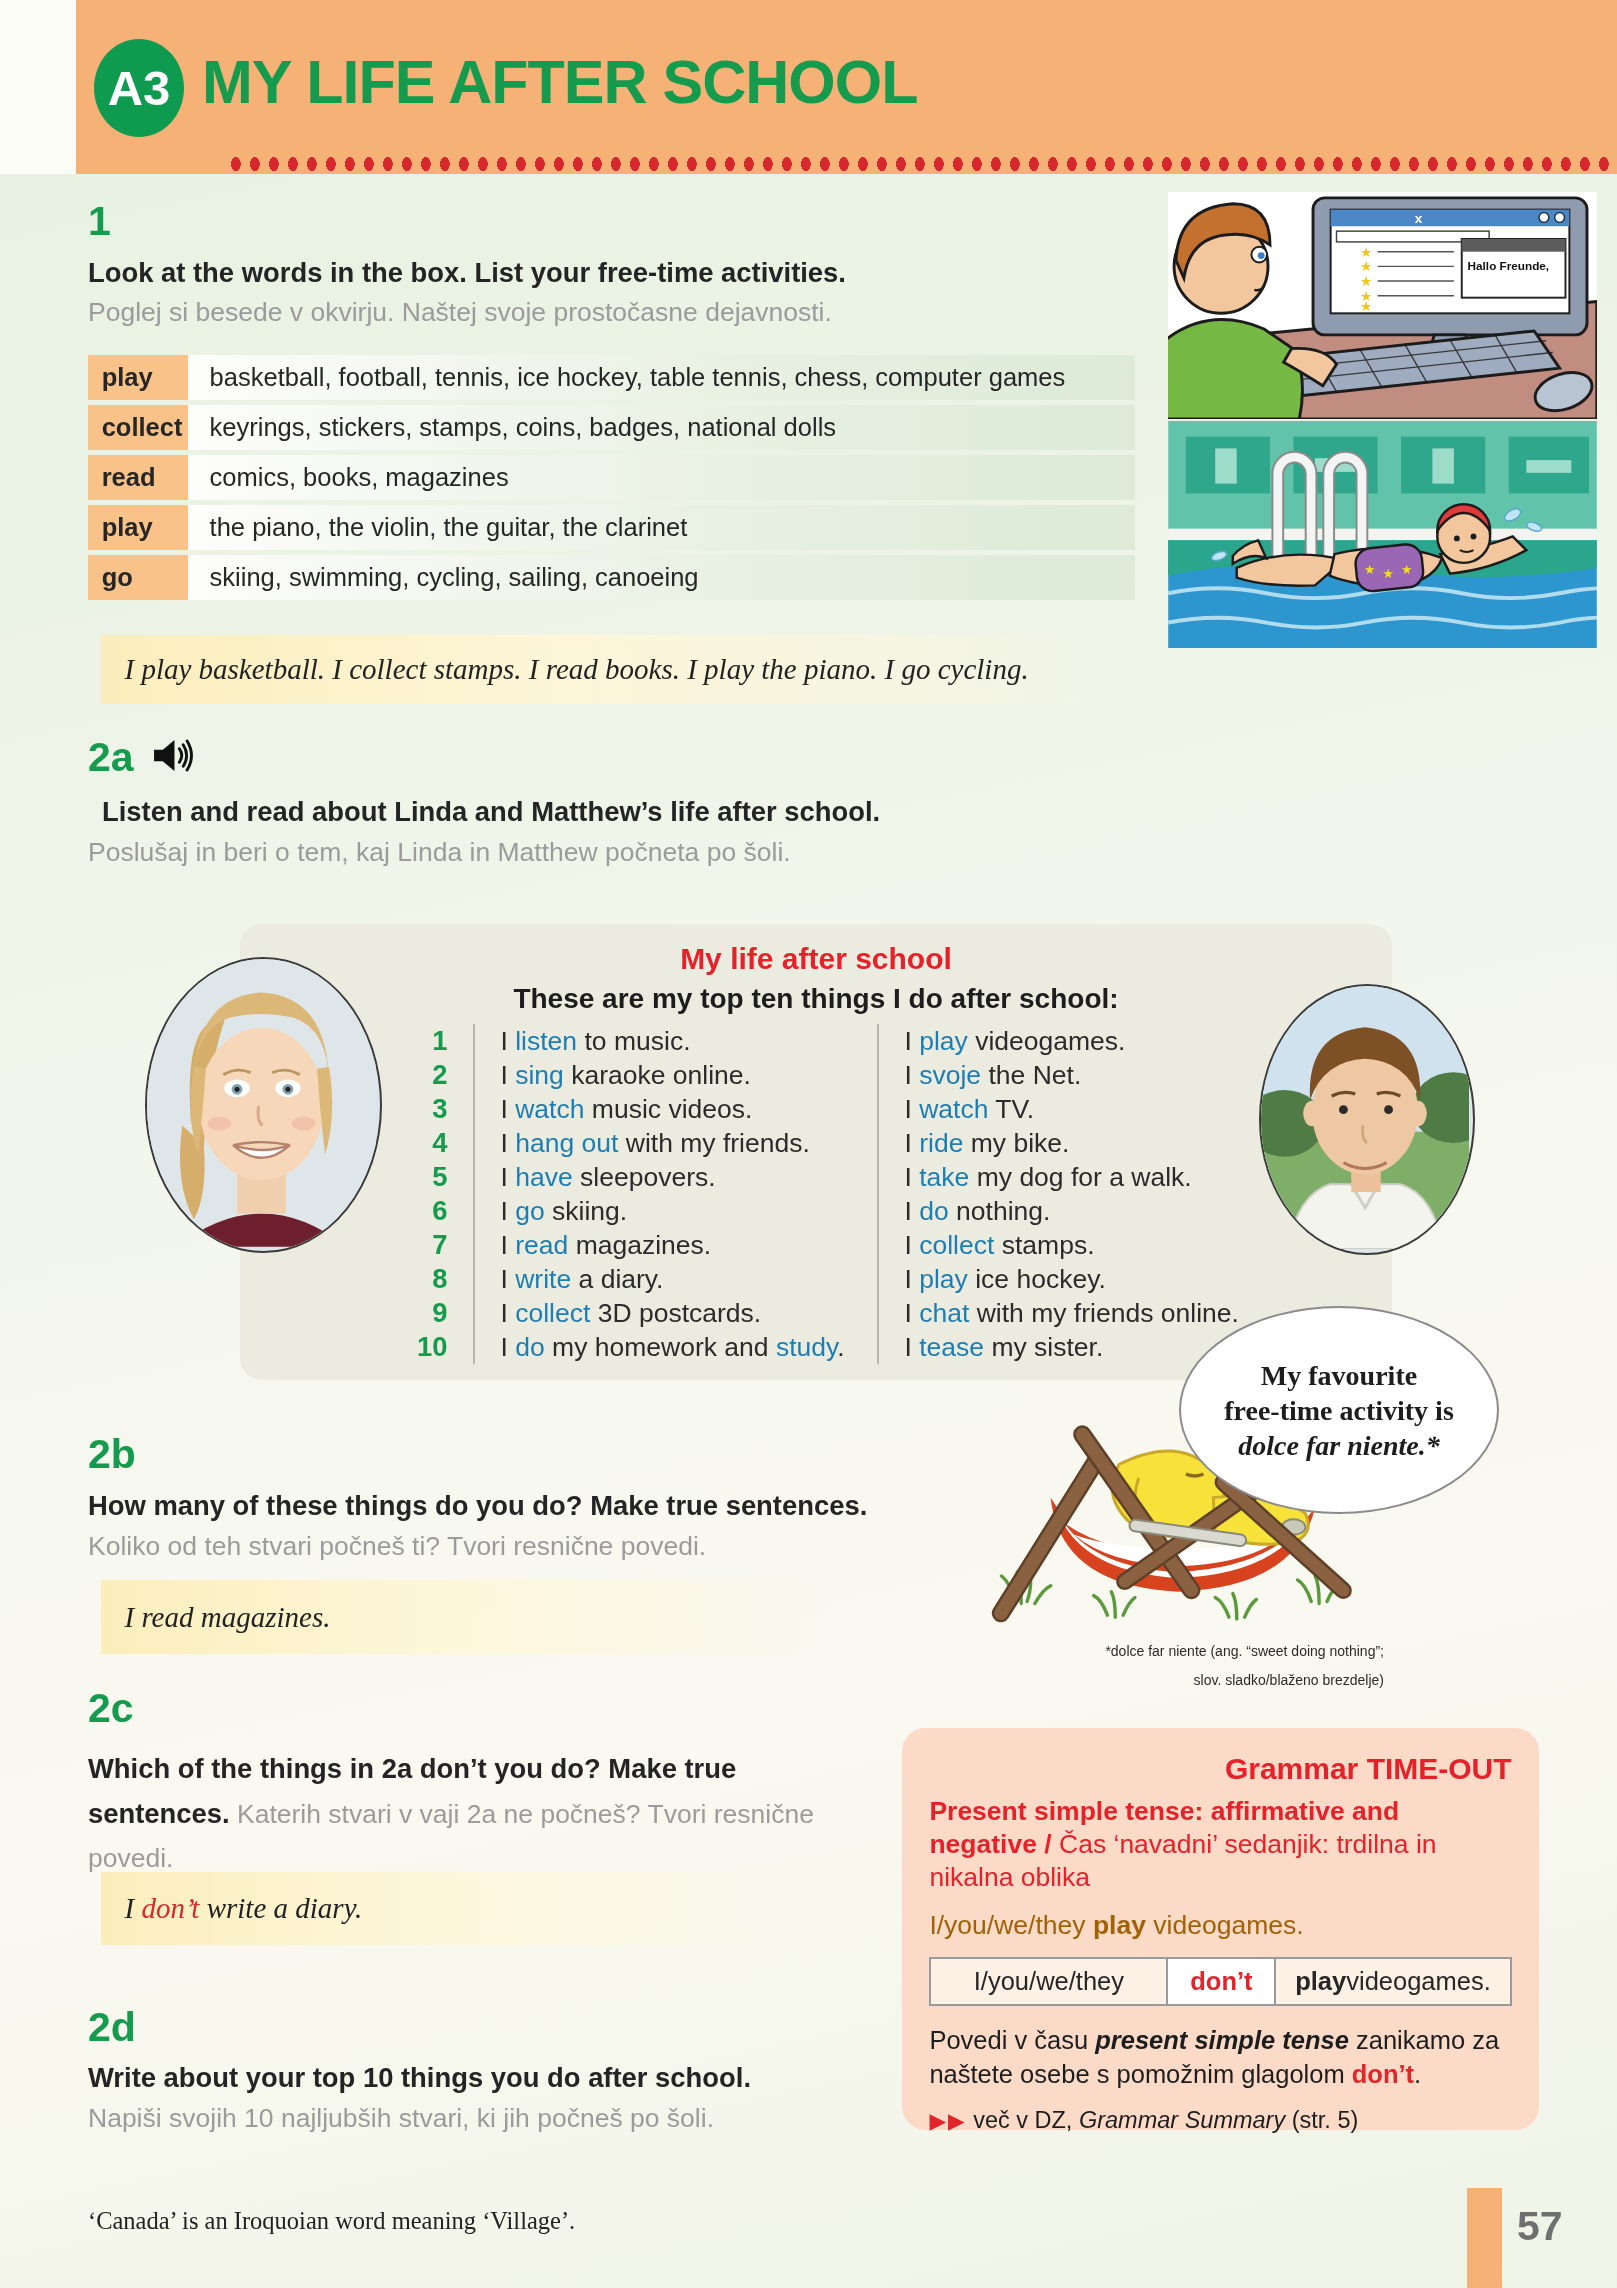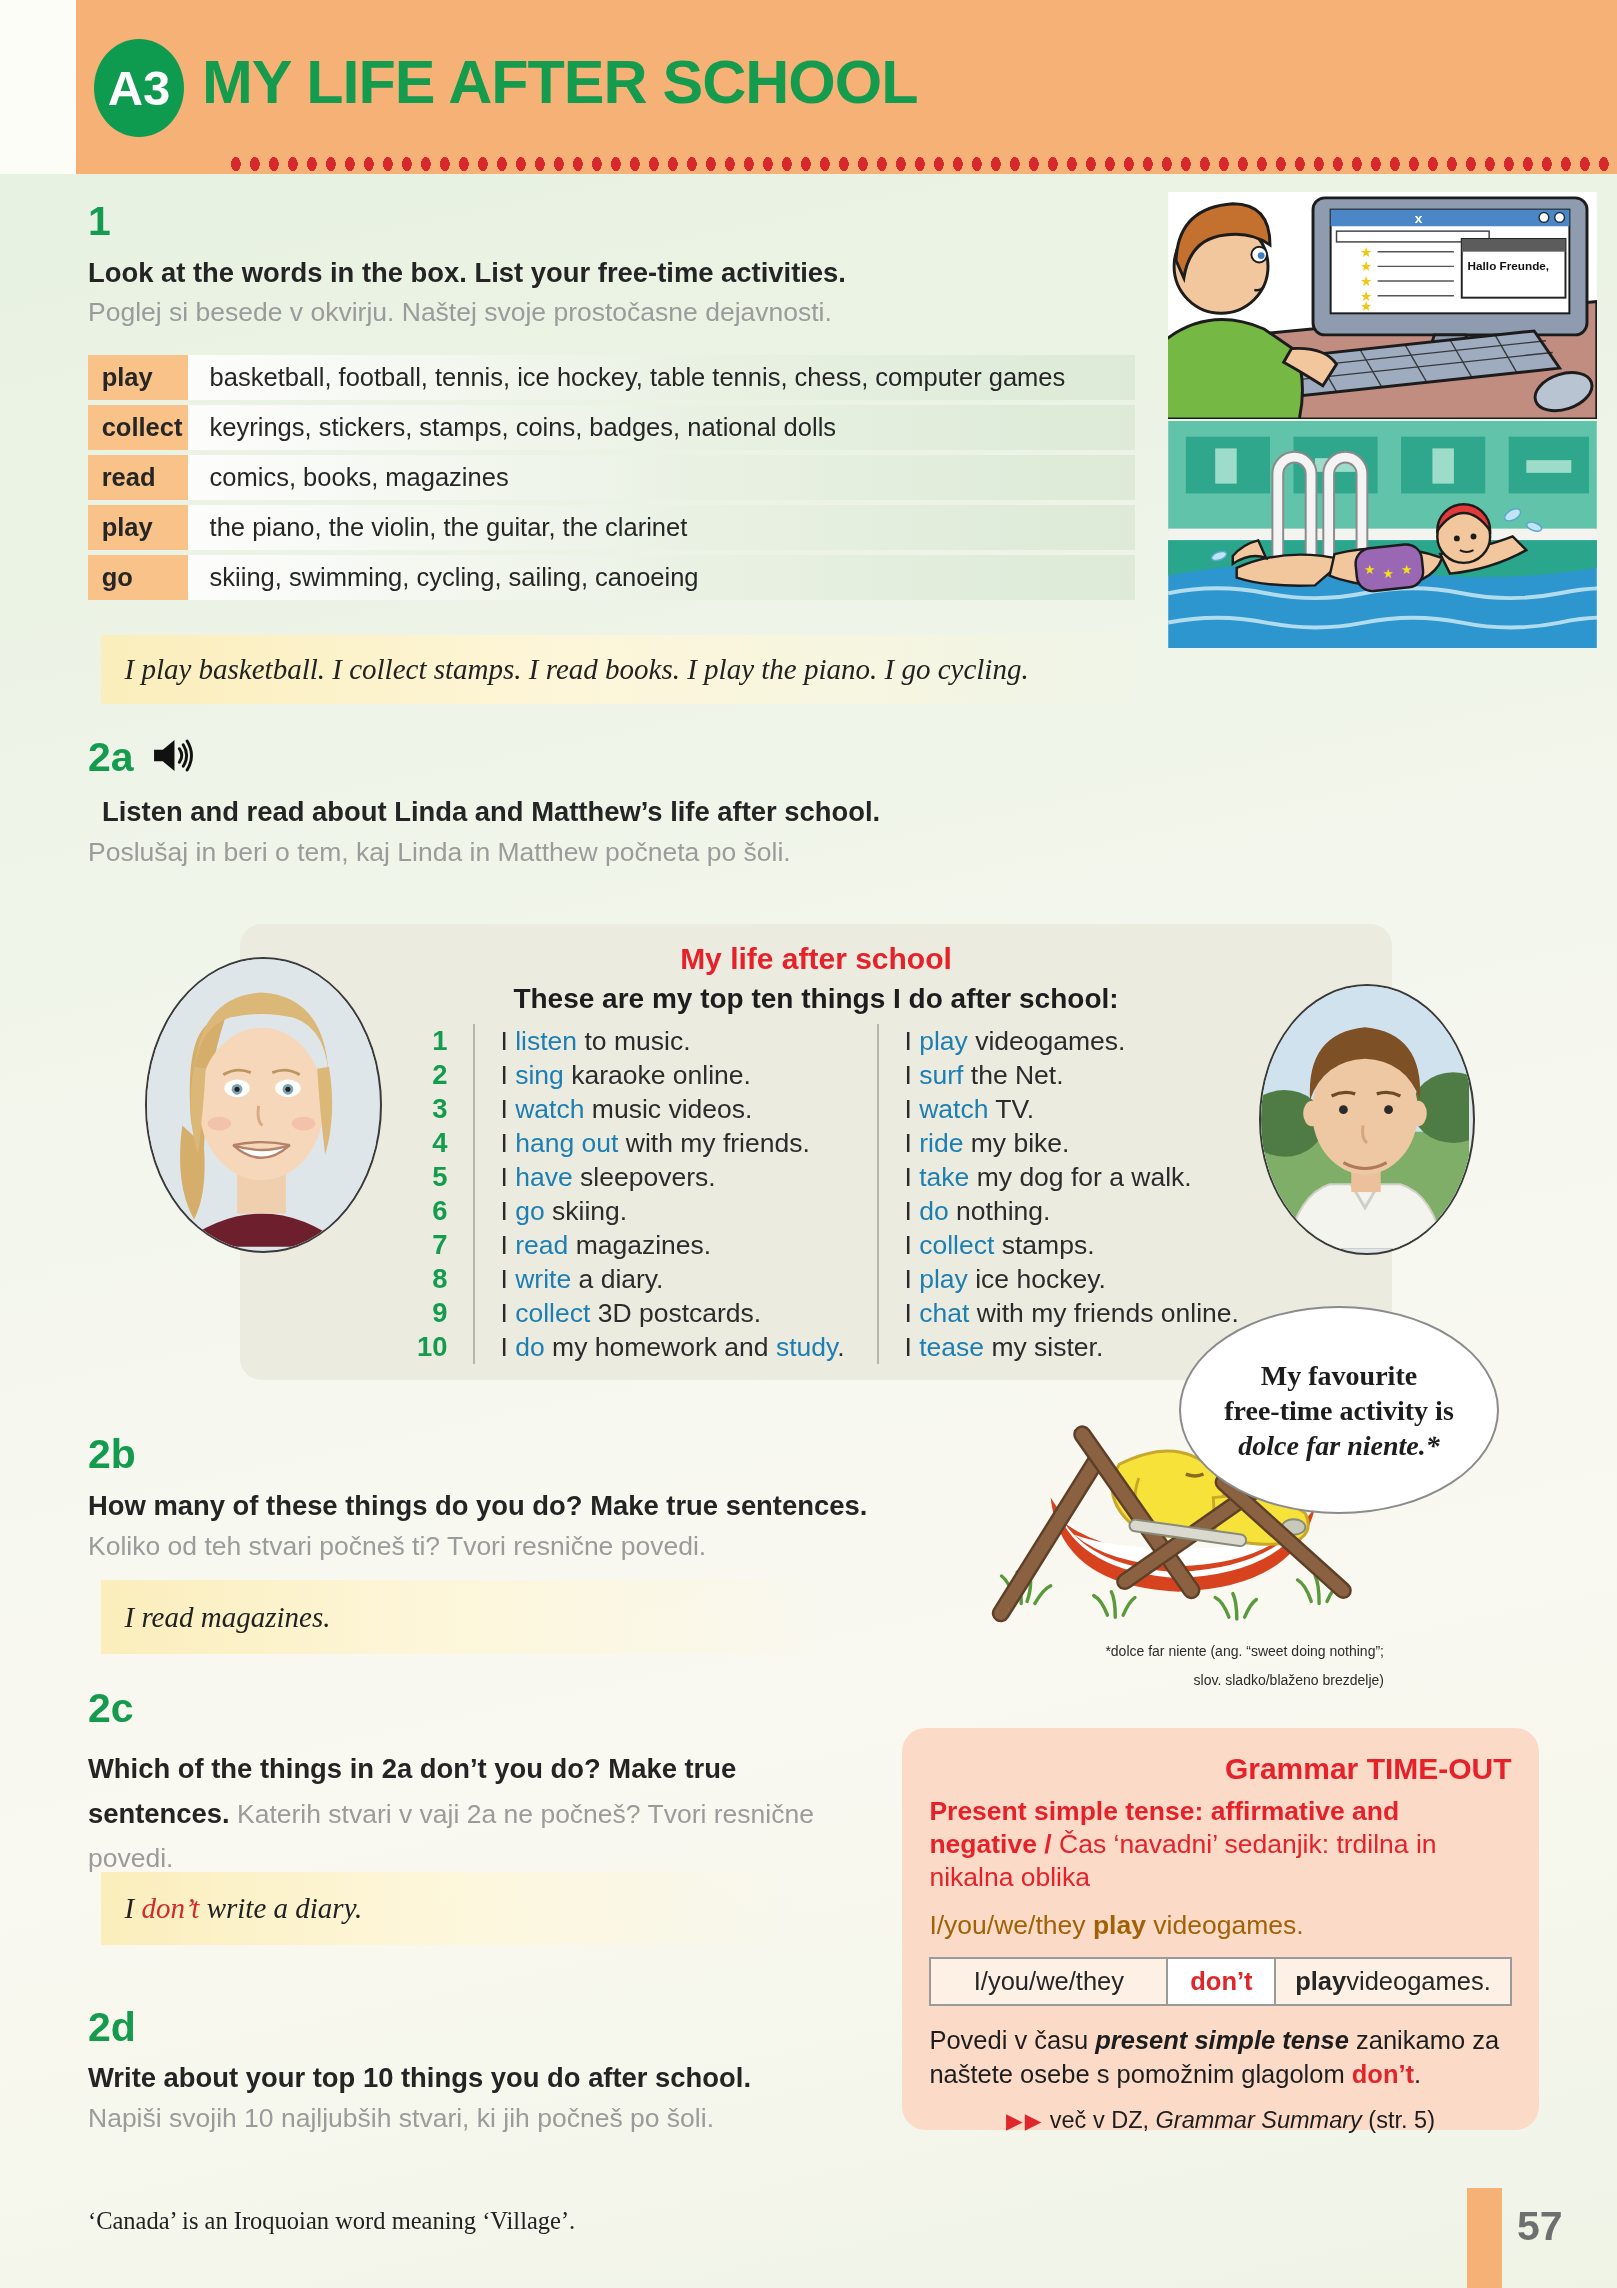--- a/index.html
+++ b/index.html
@@ -66,21 +66,21 @@
   .g-title{text-align:right;color:#e62129;font-weight:bold;font-size:30px;}
   .g-head{margin-top:9.8px;font-size:26.5px;line-height:33px;color:#e62129;}
   .g-head b{font-weight:bold;}
   .g-sent{margin-top:15.7px;font-size:26.5px;color:#a16207;}
   .g-table{margin-top:15.7px;display:flex;border:2px solid #9a9a9a;background:#9a9a9a;gap:2px;}
   .g-cell{height:45px;display:flex;align-items:center;justify-content:center;font-size:25.5px;background:#fdf0e4;}
   .g-c1{width:235px;}
   .g-c2{width:106px;background:#ffffff;color:#e0262b;font-weight:bold;}
   .g-c3{flex:1;}
   .g-note{margin-top:17.6px;font-size:25.5px;line-height:34px;color:#1d1d1d;}
-  .g-ref{margin-top:15.7px;text-align:center;font-size:23.5px;color:#1d1d1d;}
+  .g-ref{margin-top:15.7px;text-align:left;font-size:23.5px;color:#1d1d1d;}
   .g-red{color:#e0262b;font-weight:bold;}
   .g-arrows{color:#e0262b;font-size:21.6px;letter-spacing:2px;}
 
   
   .canada{left:88px;top:2207px;font-family:"Liberation Serif",serif;font-size:24.5px;color:#222;}
   .edge-bar{left:1467px;top:2188px;width:35px;height:101px;background:#f5b176;}
   .page-num{left:1517px;top:2203px;font-size:41px;font-weight:bold;color:#6f6f6f;}
 
   .speaker{margin-left:19.6px;}
 </style>
@@ -242,21 +242,21 @@
 
   <div class="abs ttbox">
     <div class="tt-title">My life after school</div>
     <div class="tt-sub">These are my top ten things I do after school:</div>
     <div class="tt-rows">
         <div class="tt-num">1</div>
         <div class="tt-cell"><span>I </span><span class="verb">listen</span><span> to music.</span></div>
         <div class="tt-cell"><span>I </span><span class="verb">play</span><span> videogames.</span></div>
         <div class="tt-num">2</div>
         <div class="tt-cell"><span>I </span><span class="verb">sing</span><span> karaoke online.</span></div>
-        <div class="tt-cell"><span>I </span><span class="verb">surf</span><span> the Net.</span></div>
+        <div class="tt-cell"><span>I </span><span class="verb">svoje</span><span> the Net.</span></div>
         <div class="tt-num">3</div>
         <div class="tt-cell"><span>I </span><span class="verb">watch</span><span> music videos.</span></div>
         <div class="tt-cell"><span>I </span><span class="verb">watch</span><span> TV.</span></div>
         <div class="tt-num">4</div>
         <div class="tt-cell"><span>I </span><span class="verb">hang out</span><span> with my friends.</span></div>
         <div class="tt-cell"><span>I </span><span class="verb">ride</span><span> my bike.</span></div>
         <div class="tt-num">5</div>
         <div class="tt-cell"><span>I </span><span class="verb">have</span><span> sleepovers.</span></div>
         <div class="tt-cell"><span>I </span><span class="verb">take</span><span> my dog for a walk.</span></div>
         <div class="tt-num">6</div>

